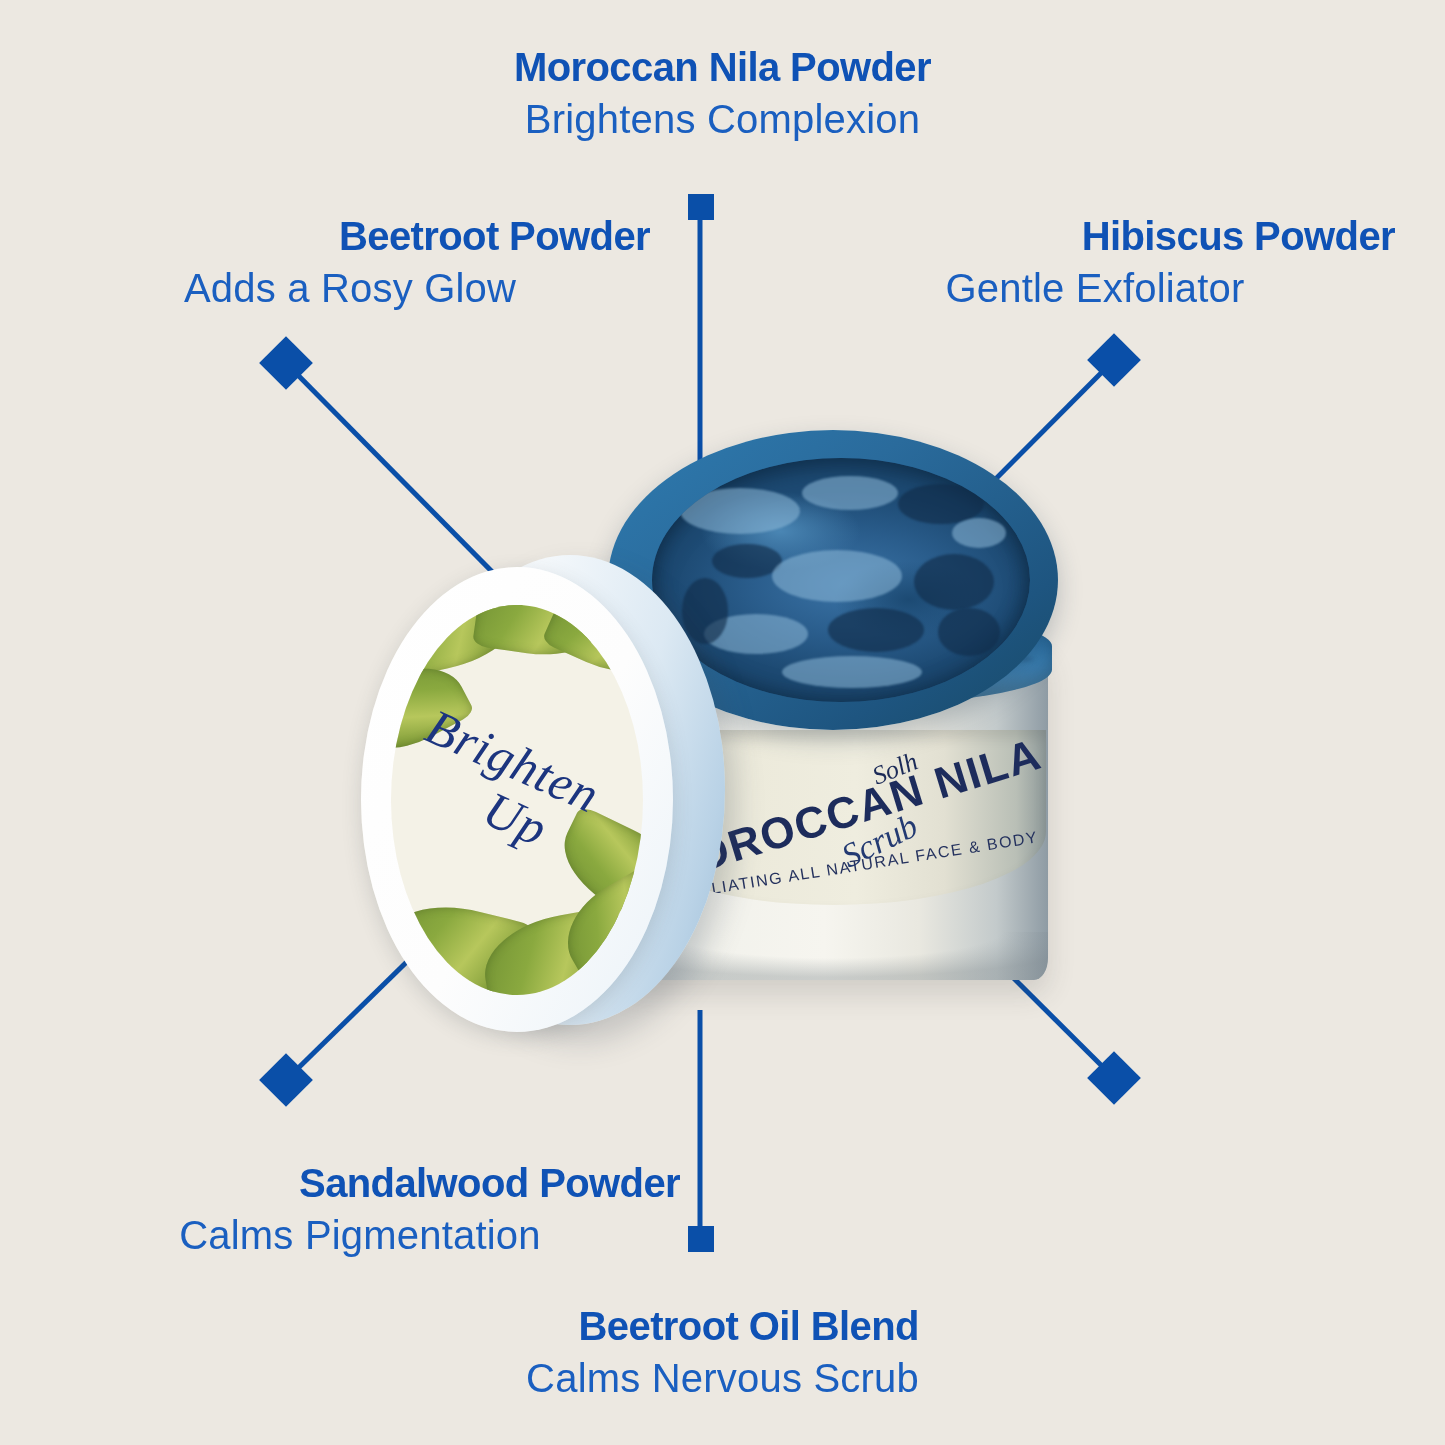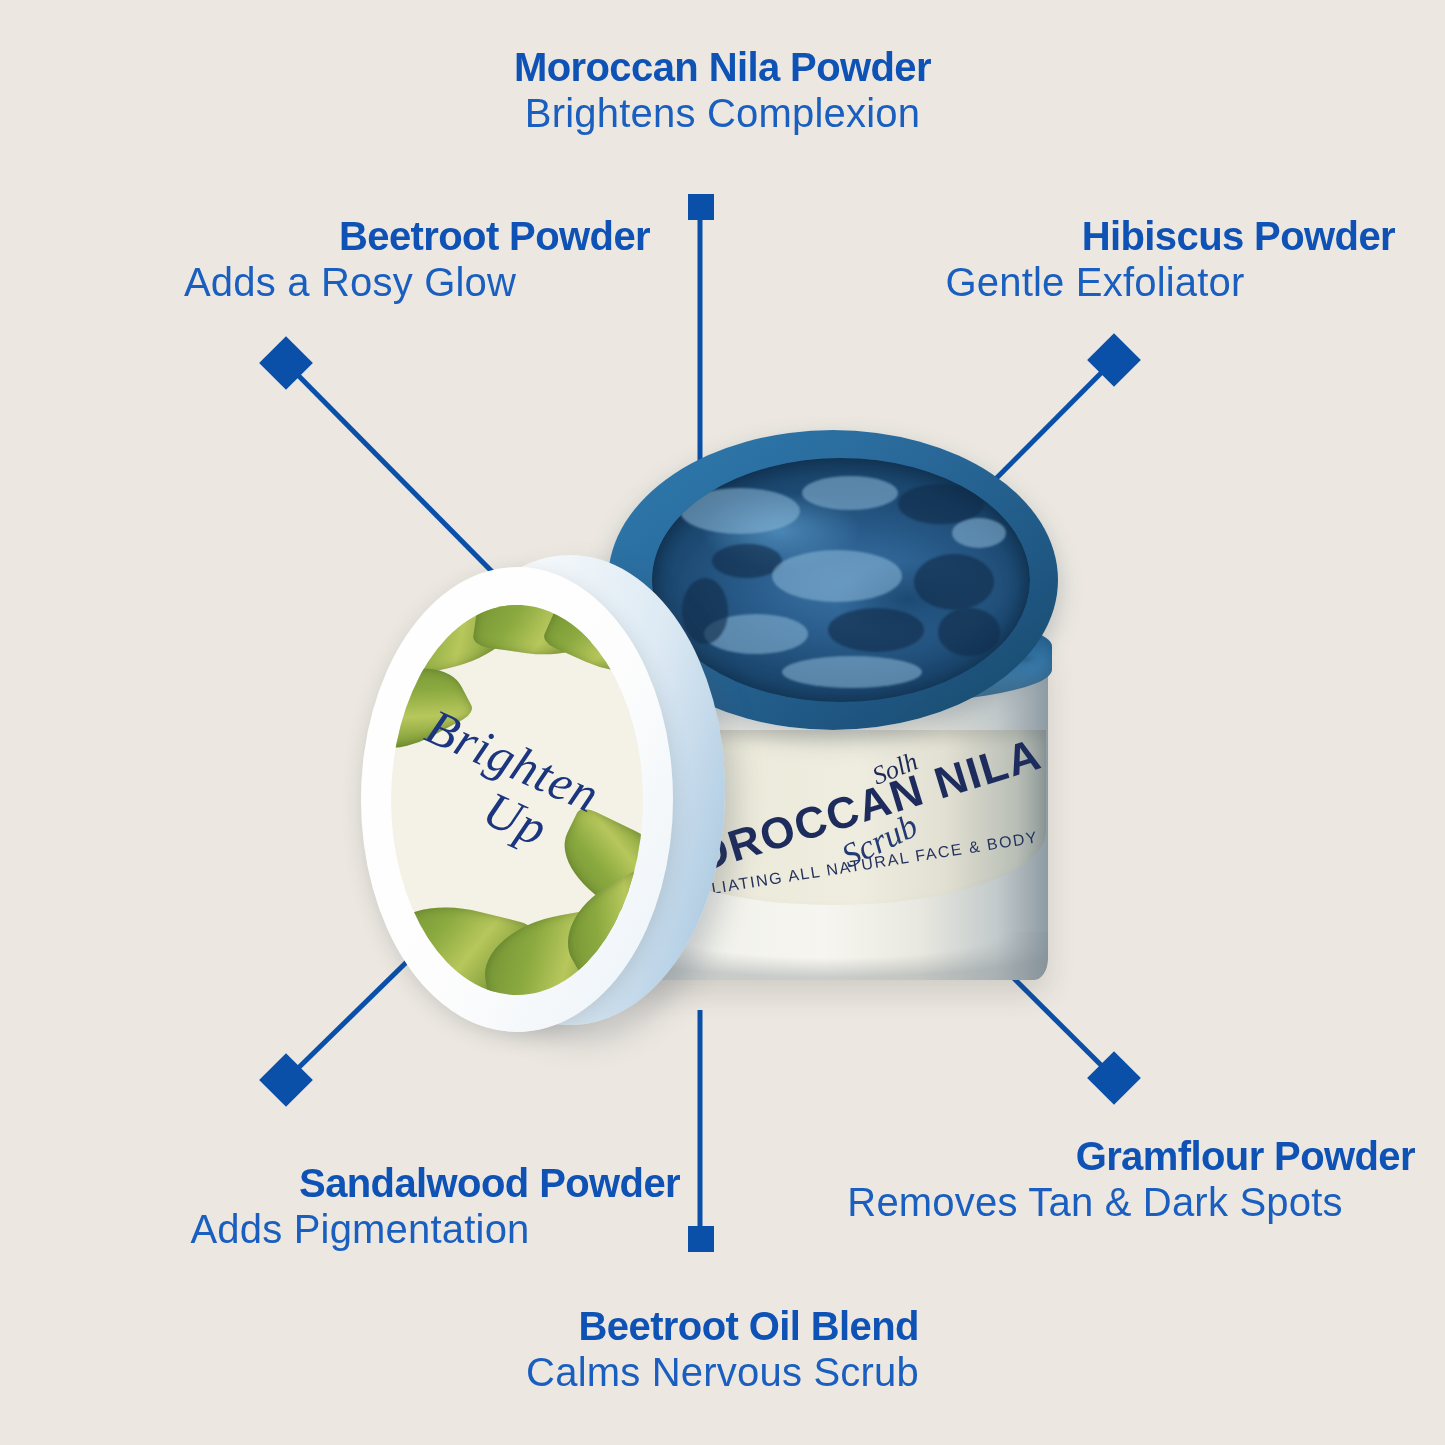--- a/index.html
+++ b/index.html
@@ -29,21 +29,21 @@
     text-align:right;
   }
   .callout .sub {
     font-family:"Liberation Sans", sans-serif;
     font-weight:300;
     font-size:40px;
     letter-spacing:0.2px;
     color:#1a5fc0;
     line-height:1.22;
     white-space:nowrap;
-    margin-top:0;
+    margin-top:6px;
   }
 
   #c-nila       { top:46px;   left:50%; transform:translateX(-50%); }
   #c-beetroot   { top:215px;  left:50px;  width:600px; }
   #c-hibiscus   { top:215px;  right:50px; width:600px; }
   #c-sandalwood { top:1162px; left:40px;  width:640px; }
   #c-gramflour  { top:1135px; right:30px; width:640px; }
   #c-essential  { top:1305px; left:50%; transform:translateX(-50%); }
 
   
@@ -311,26 +311,22 @@
     <div class="sub">Gentle Exfoliator</div>
   </div>
 
   <div class="callout" id="c-beetroot">
     <div class="title">Beetroot Powder</div>
     <div class="sub">Adds a Rosy Glow</div>
   </div>
 
   <div class="callout" id="c-sandalwood">
     <div class="title">Sandalwood Powder</div>
-    <div class="sub">Adds Pigmentation</div>
-  </div>
-
-  <div class="callout" id="c-gramflour">
-    <div class="title">Gramflour Powder</div>
-    <div class="sub">Removes Tan &amp; Dark Spots</div>
-  </div>
+    <div class="sub">Calms Pigmentation</div>
+  </div>
+
 
   <div class="callout" id="c-essential">
     <div class="title">Beetroot Oil Blend</div>
     <div class="sub">Calms Nervous Scrub</div>
   </div>
 
 </div>
 
 </body></html>

